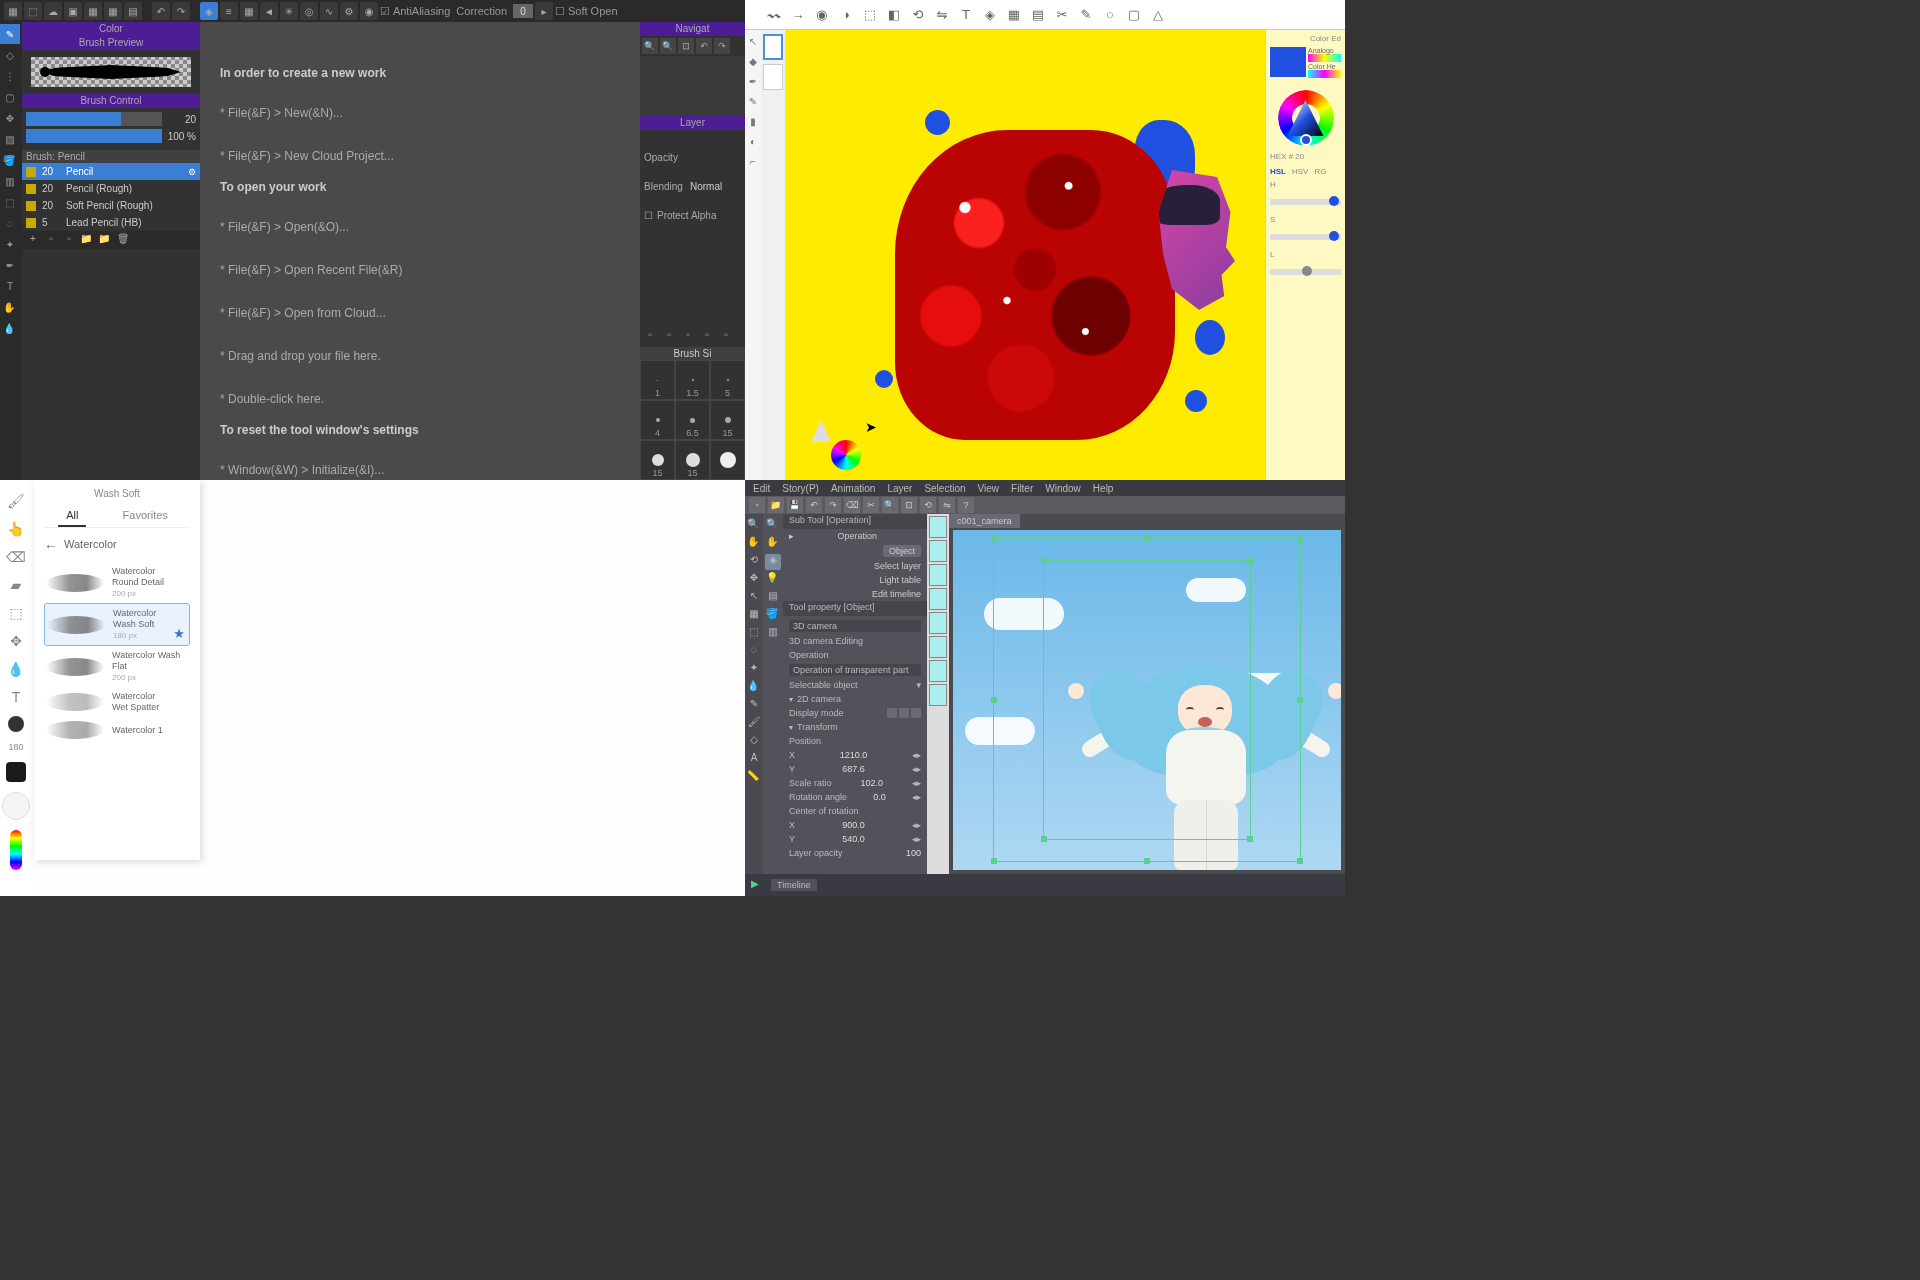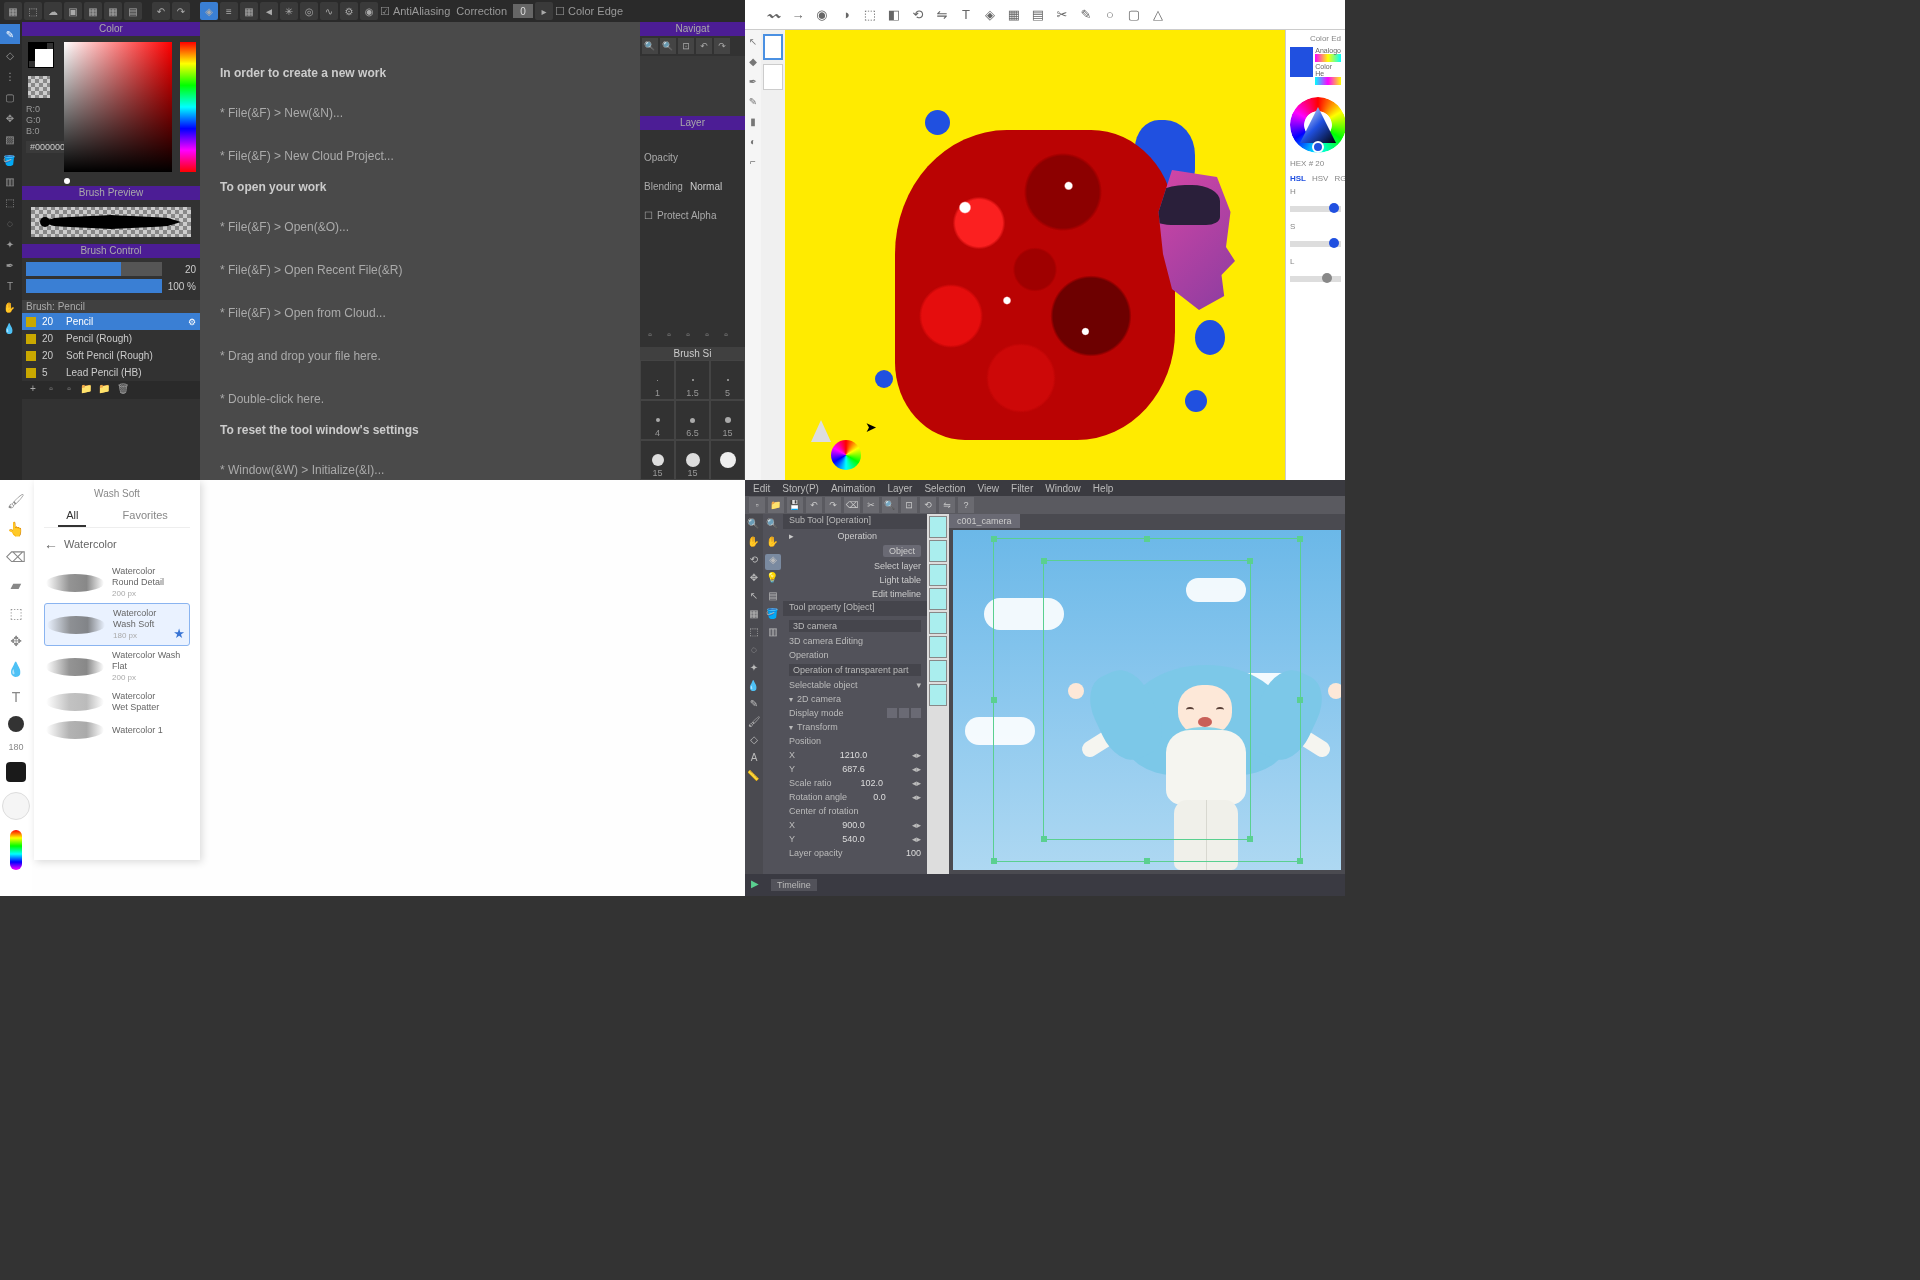--- a/index.html
+++ b/index.html
@@ -93,21 +93,21 @@
 .bs1{top:50px;left:280px;width:60px;height:70px;border-radius:40% 50% 30% 60%;}
 .bs2{top:180px;left:320px;width:45px;height:50px;}
 .bs3{top:250px;left:340px;width:30px;height:35px;}
 .bs4{top:40px;left:70px;width:25px;height:25px;}
 .bs5{top:300px;left:20px;width:18px;height:18px;}
 .bs6{top:320px;left:330px;width:22px;height:22px;}
 .tr-brush-widget{position:absolute;bottom:10px;left:26px;width:70px;height:50px;}
 .tr-brush-circle{width:30px;height:30px;border-radius:50%;background:conic-gradient(#f00,#ff0,#0f0,#0ff,#00f,#f0f,#f00);position:absolute;bottom:0;left:20px;}
 .tr-brush-tri{position:absolute;top:0;left:0;width:0;height:0;border-left:10px solid transparent;border-right:10px solid transparent;border-bottom:22px solid #ddd;}
 .tr-cursor{position:absolute;bottom:45px;left:80px;font-size:14px;color:#000;}
-.tr-right{width:60px;background:#ffffff;border-left:1px solid #ccc;padding:4px;font-size:8px;color:#666;}
+.tr-right{width:80px;background:#fef9c3;border-left:1px solid #ccc;padding:4px;font-size:8px;color:#666;}
 .ce-title{text-align:right;color:#888;margin-bottom:4px;}
 .ce-swatch{width:36px;height:30px;background:#2050e0;margin-bottom:2px;}
 .ce-strip{height:8px;background:linear-gradient(to right,#f0f,#ff0,#0ff);margin-bottom:1px;}
 .ce-strip2{height:8px;background:linear-gradient(to right,#0ff,#f0f,#ff0);margin-bottom:8px;}
 .ce-wheel-wrap{position:relative;width:56px;height:56px;margin:4px auto;}
 .ce-wheel{width:56px;height:56px;border-radius:50%;background:conic-gradient(#f00,#ff0,#0f0,#0ff,#00f,#f0f,#f00);-webkit-mask:radial-gradient(circle,transparent 34%,#000 36%,#000 100%);position:absolute;}
 .ce-tri{position:absolute;top:10px;left:10px;width:36px;height:36px;background:linear-gradient(135deg,#fff,#2050e0,#000);clip-path:polygon(50% 0,100% 100%,0 100%);}
 .ce-dot{position:absolute;bottom:0;left:22px;width:12px;height:12px;border:2px solid #fff;border-radius:50%;background:#2050e0;}
 .ce-hex{margin:6px 0;font-size:8px;color:#888;}
 .ce-tabs{display:flex;gap:6px;font-size:8px;margin:4px 0;}
@@ -263,21 +263,21 @@
     <div class="icon-btn">◉</div>
     <div class="chk">
           <span>☑</span>
           <span>AntiAliasing</span>
         </div>
     <span class="txt">Correction</span>
     <input class="num-in" value="0" style="">
     <div class="icon-btn">▸</div>
     <div class="chk">
           <span>☐</span>
-          <span>Color Edge</span>
+          <span>Soft Open</span>
         </div>
   </div>
   <div class="tl-body">
     <div class="tl-tools">
       <div class="tool active">✎</div>
       <div class="tool">◇</div>
       <div class="tool">⋮</div>
       <div class="tool">▢</div>
       <div class="tool">✥</div>
       <div class="tool">▨</div>
@@ -286,34 +286,20 @@
       <div class="tool">⬚</div>
       <div class="tool">◌</div>
       <div class="tool">✦</div>
       <div class="tool">✒</div>
       <div class="tool">T</div>
       <div class="tool">✋</div>
       <div class="tool">💧</div>
     </div>
     <div class="tl-left">
       <div class="panel-title">Color</div>
-      <div class="color-panel">
-        <div class="swatch">
-              <div class="fg"></div>
-              <div class="bg"></div>
-            </div>
-        <div class="checker checker-sw"></div>
-        <div class="rgb-txt" style="white-space:pre;">R:0
-G:0
-B:0</div>
-        <div class="hex-txt">#000000</div>
-        <div class="sv-box"></div>
-        <div class="hue-bar"></div>
-        <div class="slider-thumb"></div>
-      </div>
       <div class="panel-title">Brush Preview</div>
       <div class="brush-preview">
         <div class="bp-bg checker"></div>
         <div class="bp-dot"></div>
         <div class="bp-stroke"></div>
       </div>
       <div class="panel-title">Brush Control</div>
       <div class="brush-control">
         <div class="slider-row">
               <div class="slider-track"></div>

